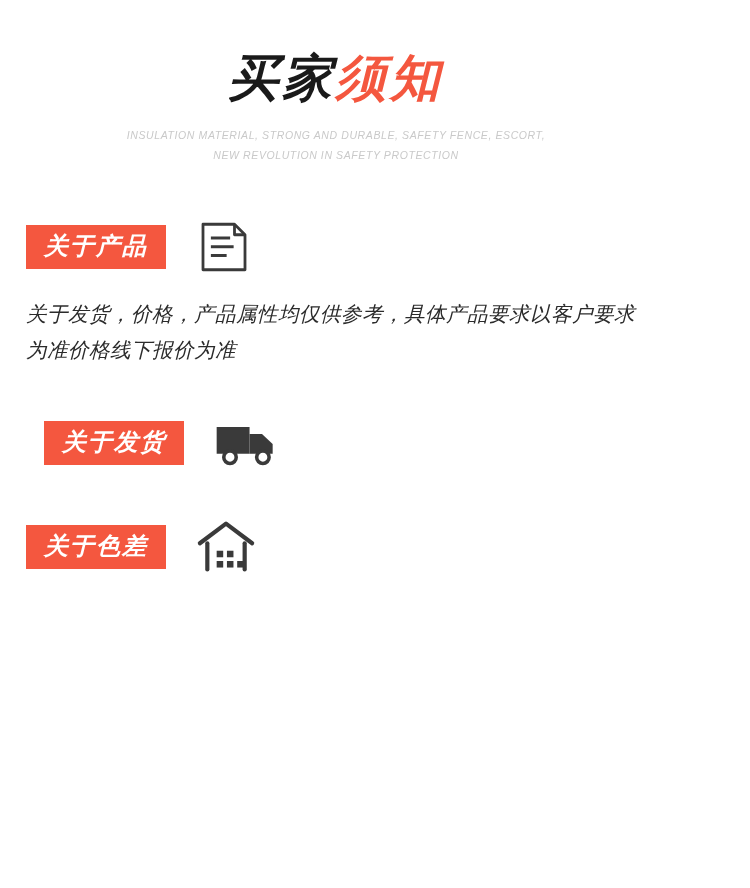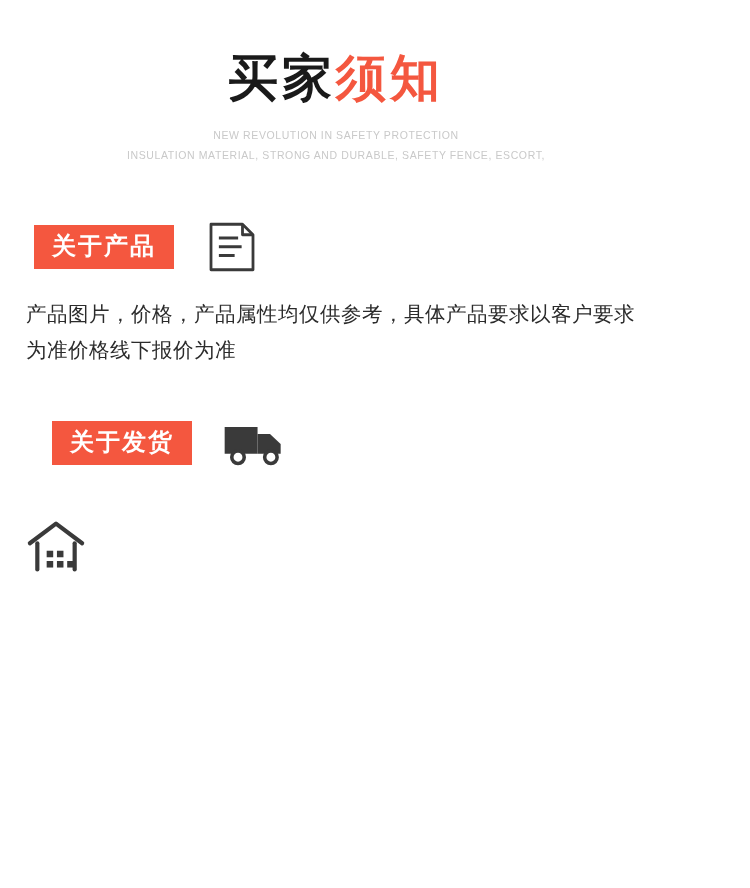--- a/index.html
+++ b/index.html
@@ -13,20 +13,21 @@
     font-family: "Liberation Sans", "DejaVu Sans", sans-serif;
     color: #222222;
     overflow: hidden;
   }
 
   .page {
     position: relative;
     width: 672px;
     height: 888px;
     box-sizing: border-box;
+    font-style: italic;
   }
 
   
   .header {
     padding-top: 48px;
     text-align: center;
   }
   .main-title {
     font-size: 50px;
     font-weight: bold;
@@ -64,21 +65,20 @@
   .tag {
     display: inline-block;
     background: #f4573f;
     color: #ffffff;
     font-size: 24px;
     font-weight: bold;
     letter-spacing: 2px;
     padding: 9px 18px 11px 18px;
     line-height: 1;
     white-space: nowrap;
-    margin-left: 8px;
   }
   .sect-icon {
     width: 64px;
     height: 58px;
     flex: 0 0 auto;
     display: flex;
     align-items: center;
     justify-content: flex-start;
   }
   .body-text {
@@ -98,57 +98,58 @@
 </head>
 <body>
 
 <div class="page">
 
   <div class="header">
     <h1 class="main-title">
       <span class="t-dark">买家</span><span class="t-red">须知</span>
     </h1>
     <div class="sub-title">
+      <div>INSULATION MATERIAL, STRONG AND DURABLE, SAFETY FENCE, ESCORT,</div>
       <div>NEW REVOLUTION IN SAFETY PROTECTION</div>
-      <div>INSULATION MATERIAL, STRONG AND DURABLE, SAFETY FENCE, ESCORT,</div>
     </div>
   </div>
 
   <div class="section sect-1">
     <div class="section-head">
       <span class="tag">关于产品</span>
       <span class="sect-icon">
         <svg class="icon-svg" width="56" height="56" viewBox="0 0 64 64" fill="none" xmlns="http://www.w3.org/2000/svg">
           <path d="M8 6 H44 L56 18 V58 H8 Z" stroke="#3a3a3a" stroke-width="3.2" fill="none" stroke-linejoin="round"></path>
           <path d="M44 6 V18 H56" stroke="#3a3a3a" stroke-width="3.2" fill="none" stroke-linejoin="round"></path>
           <rect x="17" y="20" width="22" height="3.4" fill="#3a3a3a"></rect>
           <rect x="17" y="30" width="26" height="3.4" fill="#3a3a3a"></rect>
           <rect x="17" y="40" width="18" height="3.4" fill="#3a3a3a"></rect>
         </svg>
       </span>
     </div>
-    <div class="body-text">产品图片，价格，产品属性均仅供参考，具体产品要求以客户要求为准价格线下报价为准</div>
+    <div class="body-text">关于发货，价格，产品属性均仅供参考，具体产品要求以客户要求为准价格线下报价为准</div>
   </div>
 
   <div class="section sect-2">
     <div class="section-head">
       <span class="tag">关于发货</span>
       <span class="sect-icon">
         <svg class="icon-svg" width="64" height="50" viewBox="0 0 72 52" fill="none" xmlns="http://www.w3.org/2000/svg">
           <path d="M3 8 H40 V38 H3 Z" fill="#3a3a3a"></path>
           <path d="M40 16 H54 L66 27 V38 H40 Z" fill="#3a3a3a"></path>
           <circle cx="18" cy="42" r="7" fill="#ffffff" stroke="#3a3a3a" stroke-width="4"></circle>
           <circle cx="55" cy="42" r="7" fill="#ffffff" stroke="#3a3a3a" stroke-width="4"></circle>
         </svg>
       </span>
     </div>
   </div>
 
   <div class="section sect-3">
     <div class="section-head">
+      <span class="tag">关于色差</span>
       <span class="sect-icon">
         <svg class="icon-svg" width="60" height="56" viewBox="0 0 64 60" fill="none" xmlns="http://www.w3.org/2000/svg">
           <path d="M4 26 L32 5 L60 26" stroke="#3a3a3a" stroke-width="4.5" fill="none" stroke-linecap="round" stroke-linejoin="round"></path>
           <path d="M12 26 V54" stroke="#3a3a3a" stroke-width="4.5" stroke-linecap="round"></path>
           <path d="M52 26 V54" stroke="#3a3a3a" stroke-width="4.5" stroke-linecap="round"></path>
           <rect x="22" y="34" width="7" height="7" fill="#3a3a3a"></rect>
           <rect x="33" y="34" width="7" height="7" fill="#3a3a3a"></rect>
           <rect x="22" y="45" width="7" height="7" fill="#3a3a3a"></rect>
           <rect x="33" y="45" width="7" height="7" fill="#3a3a3a"></rect>
           <rect x="44" y="45" width="7" height="7" fill="#3a3a3a"></rect>

